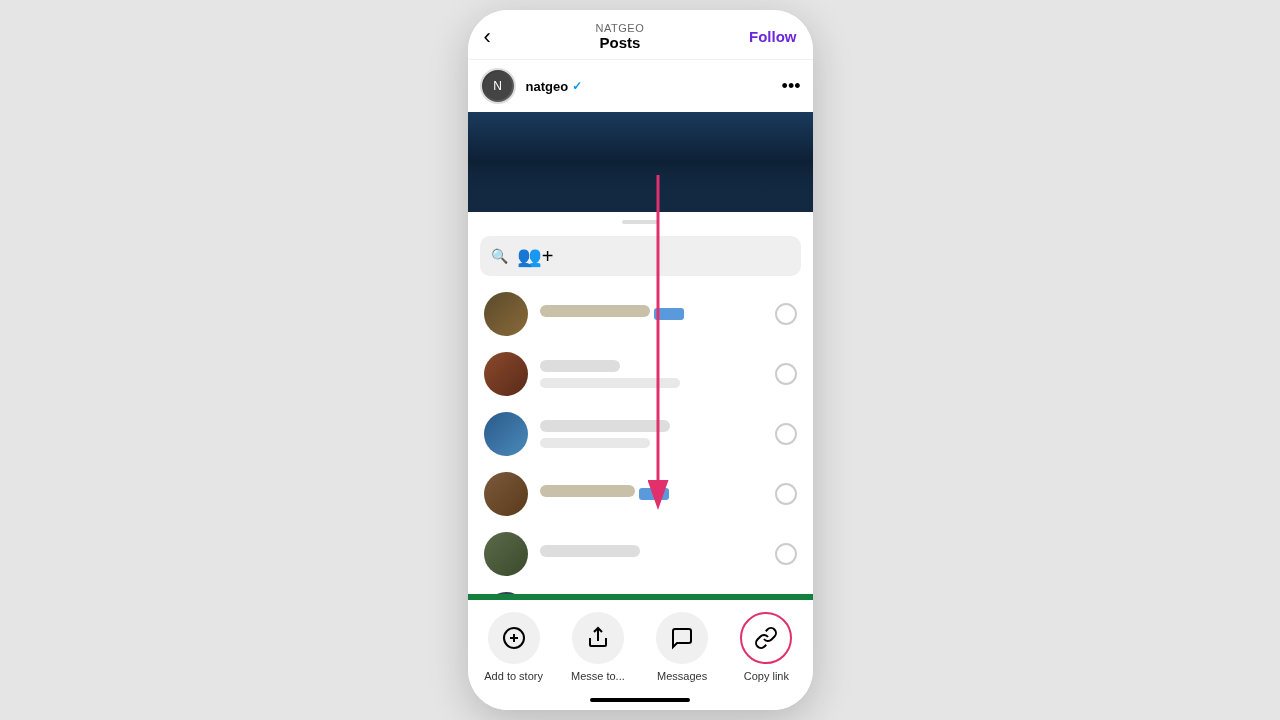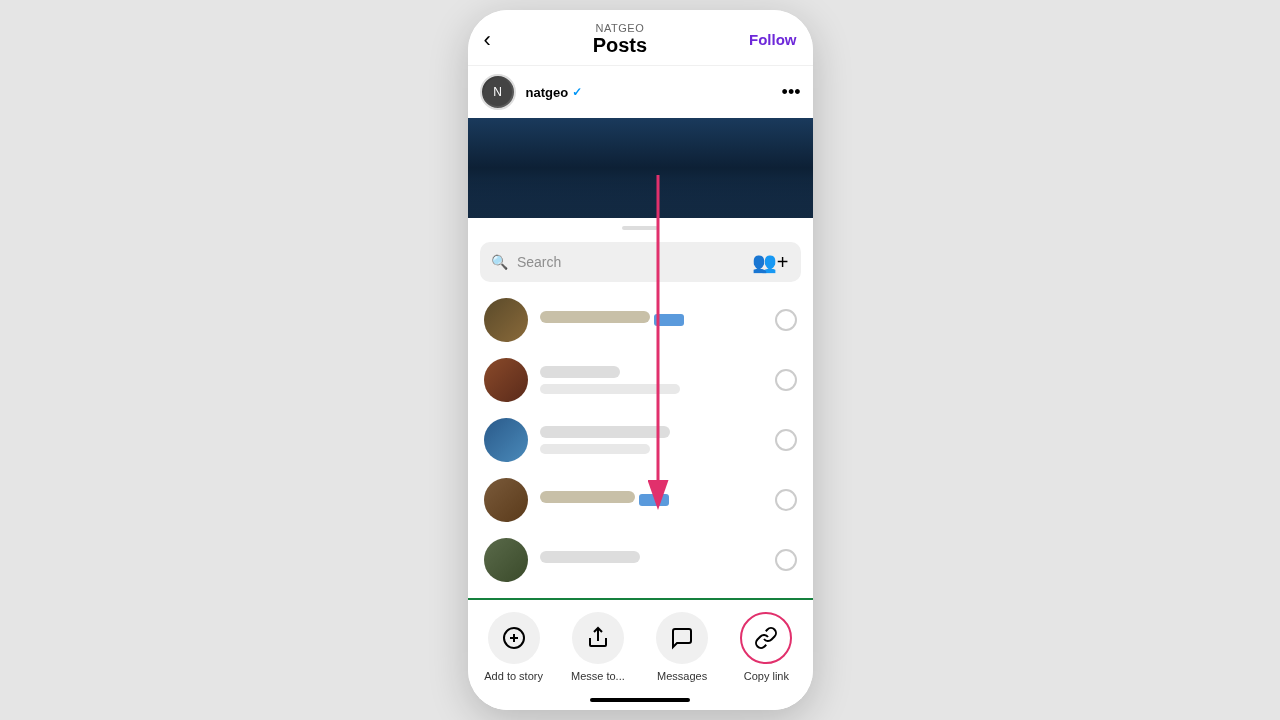--- a/index.html
+++ b/index.html
@@ -48,21 +48,21 @@
     }
 
     .nav-username {
       font-size: 11px;
       color: #666;
       letter-spacing: 0.5px;
       text-transform: uppercase;
     }
 
     .nav-title {
-      font-size: 20px;
+      font-size: 15px;
       font-weight: 600;
       color: #000;
     }
 
     .follow-btn {
       font-size: 15px;
       font-weight: 600;
       color: #6d28d9;
       cursor: pointer;
     }
@@ -251,21 +251,21 @@
     .contact-radio {
       width: 22px;
       height: 22px;
       border-radius: 50%;
       border: 2px solid #ccc;
       flex-shrink: 0;
     }
 
     
     .bottom-actions {
-      border-top: 2px solid #15803d;
+      border-top: 6px solid #15803d;
       padding: 12px 0 8px;
       flex-shrink: 0;
     }
 
     .action-buttons {
       display: flex;
       justify-content: space-around;
       align-items: flex-start;
       padding: 0 4px;
     }
@@ -362,21 +362,20 @@
 
   <div class="post-image">
     <div class="post-image-overlay"></div>
   </div>
 
   <div class="bottom-sheet">
     <div class="sheet-handle"></div>
 
     <div class="search-bar">
       <span class="search-icon-wrap">🔍</span>
-      <span class="search-input-display">Search</span>
       <span class="add-people-btn">👥+</span>
     </div>
 
     <div class="contact-list">
 
       <div class="contact-item">
         <div class="contact-avatar contact-avatar-1"></div>
         <div class="contact-info">
           <div class="name-row">
             <div class="contact-name-bar contact-name-bar-1"></div>

